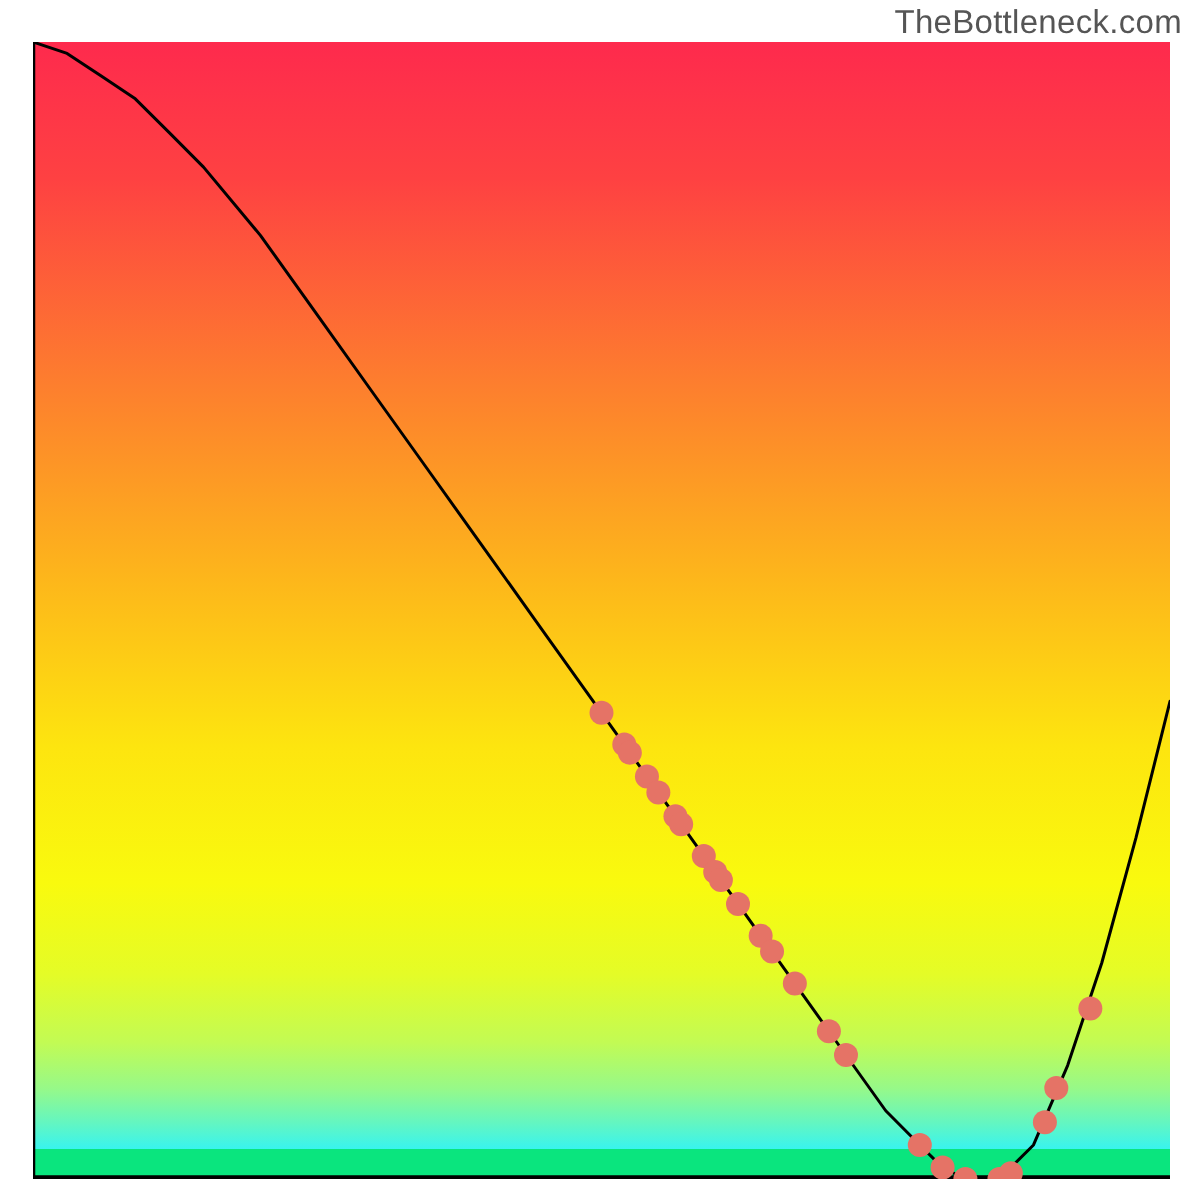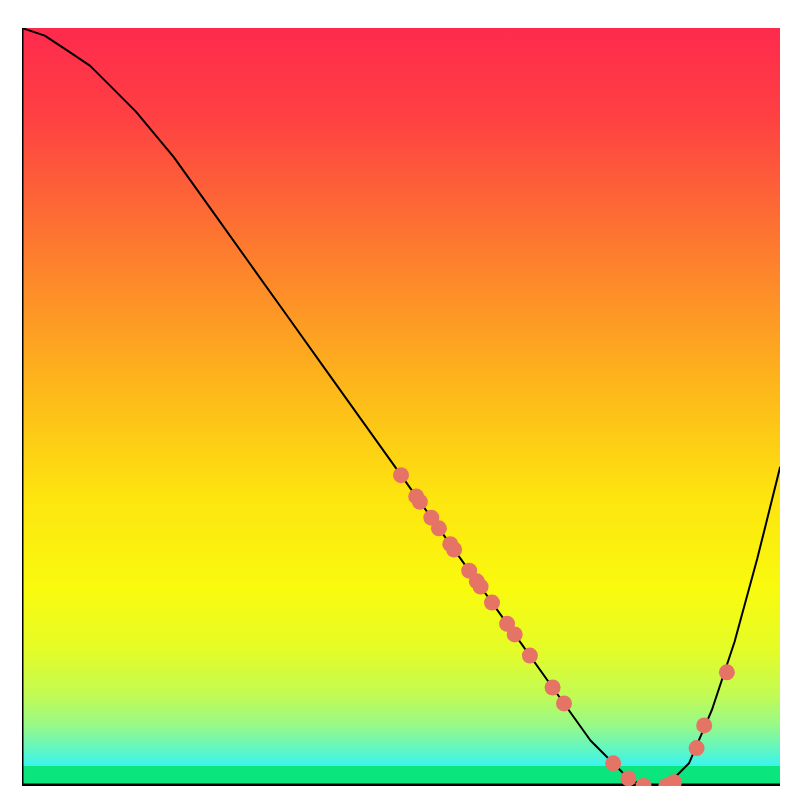--- a/index.html
+++ b/index.html
@@ -47,20 +47,21 @@
   }
   .dot {
     fill: #e57366;
     stroke: none;
   }
 </style>
 </head>
 <body>
 <div class="container">
 
+  <div class="watermark">TheBottleneck.com</div>
 
   <svg class="plot-area" viewBox="0 0 758 758" preserveAspectRatio="none">
 
     <defs>
       <linearGradient id="bg-grad" x1="0" y1="0" x2="0" y2="1">
         <stop offset="0%" stop-color="#fe2a4d"></stop>
         <stop offset="12%" stop-color="#fe4142"></stop>
         <stop offset="30%" stop-color="#fd7e2e"></stop>
         <stop offset="48%" stop-color="#fdb91a"></stop>
         <stop offset="62%" stop-color="#fde50f"></stop>

